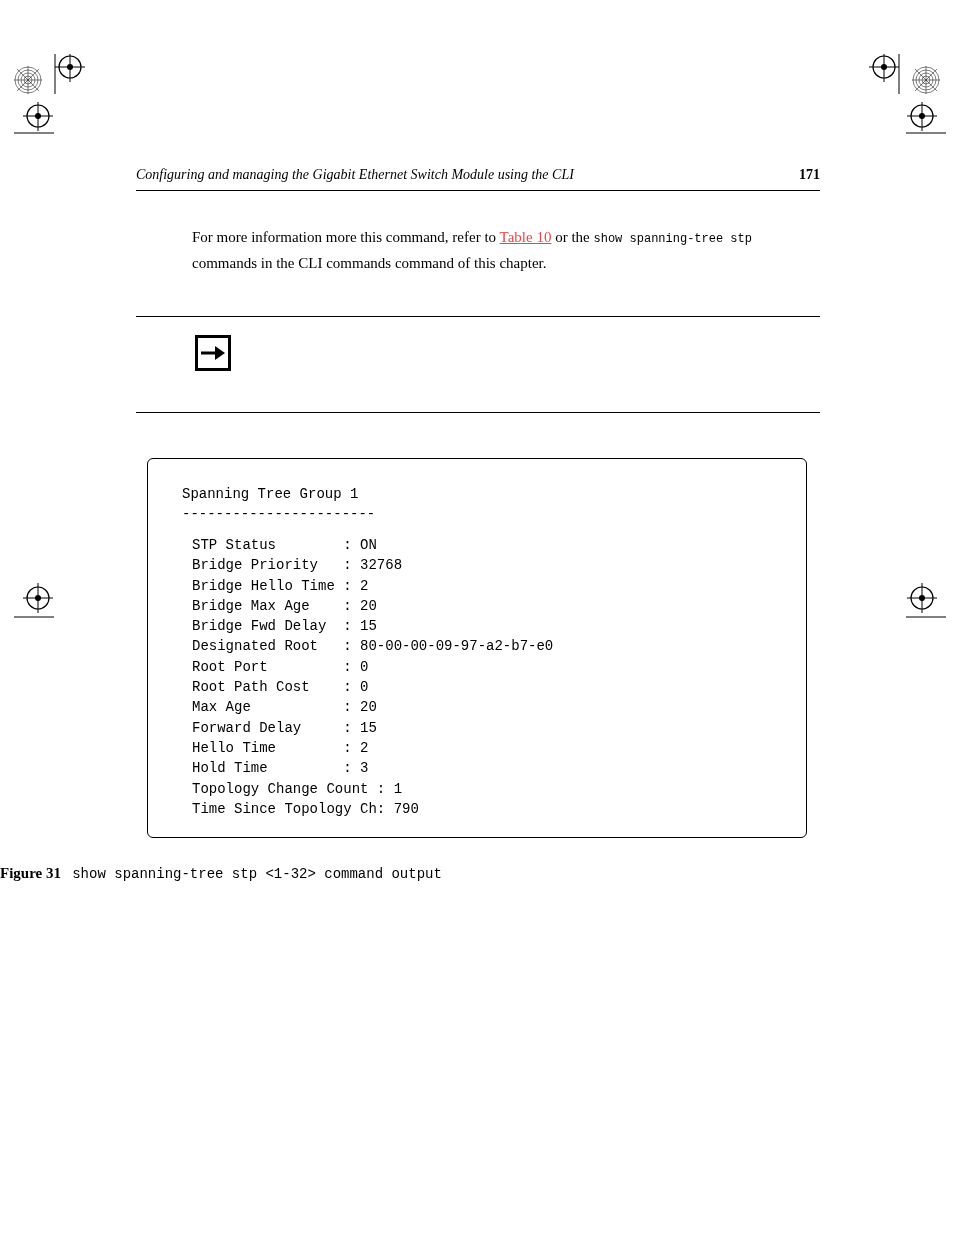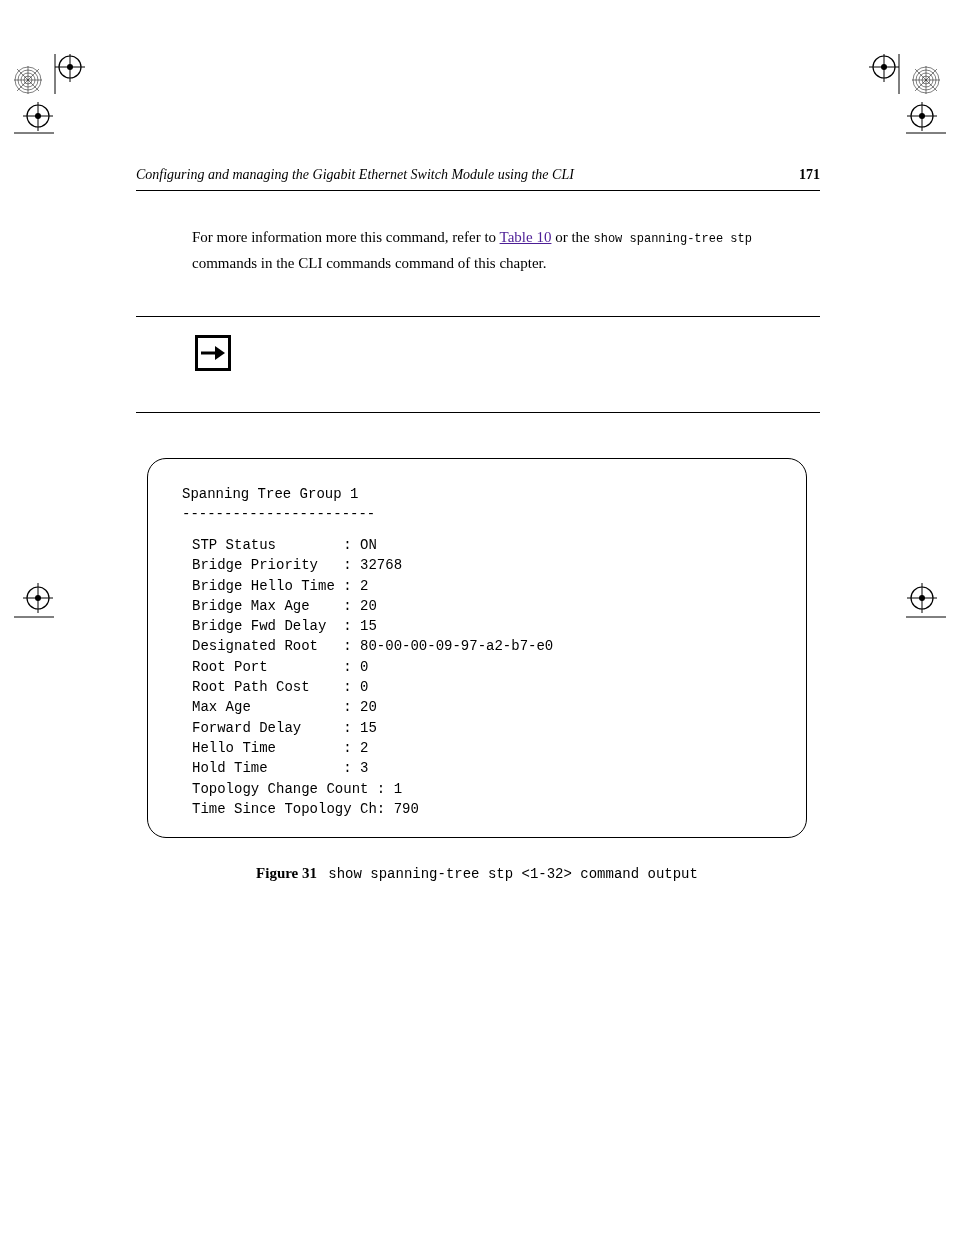--- a/index.html
+++ b/index.html
@@ -12,33 +12,33 @@
   .tgt svg{display:block}
   
   .hr{position:absolute;left:136px;right:134px;height:1px;background:#000}
   @supports(height:0.6px){.hr{height:0.6px}}
   
   .runhead{position:absolute;left:136px;right:134px;top:168px;font:italic 14px/1 "Times New Roman",serif}
   .runhead .lbl{font-style:italic}
   .runhead .num{float:right;font-style:normal;font-weight:700}
   
   .para{position:absolute;left:192px;right:160px;top:224px;font:15px/1.75 "Times New Roman",serif}
-  .para .link{color:#4c1d95;text-decoration:underline}
+  .para .link{color:#ef4444;text-decoration:underline}
   .para .mono{font-family:"Courier New",Courier,monospace;font-size:12px}
   
   .note-top{top:316px}
   .note-bot{top:412px}
   .arrowbox{position:absolute;left:195px;top:335px;width:36px;height:36px;border:3px solid #000;box-sizing:border-box;display:flex;align-items:center;justify-content:center}
   .arrowbox svg{display:block}
   .note-text{position:absolute;left:252px;right:160px;top:340px;font:15px/1.75 "Times New Roman",serif}
   
-  .fig{position:absolute;left:147px;top:458px;right:147px;height:380px;border:1px solid #000;border-radius:19px;box-sizing:border-box}
+  .fig{position:absolute;left:147px;top:458px;right:147px;height:380px;border:1px solid #000;border-radius:6px;box-sizing:border-box}
   .fig-title{position:absolute;left:34px;top:26px;font:14px/1.4 "Courier New",Courier,monospace;white-space:pre}
   .fig-body{position:absolute;left:44px;top:76px;font:14px/1.45 "Courier New",Courier,monospace;white-space:pre}
-  .caption{position:absolute;left:0;right:0;top:866px;text-align:center;font:15px/1 "Times New Roman",serif}
+  .caption{position:absolute;left:0;right:0;top:866px;text-align:left;font:15px/1 "Times New Roman",serif}
   .caption b{font-weight:700}
   
   .footer{position:absolute;left:136px;right:134px;top:1030px;font:14px/1 "Times New Roman",serif}
   .footer .r{float:right;font-style:italic}
 </style>
 </head>
 <body>
 <div class="page">
 
   <span class="reg spiro" style="left:14px;top:66px">

